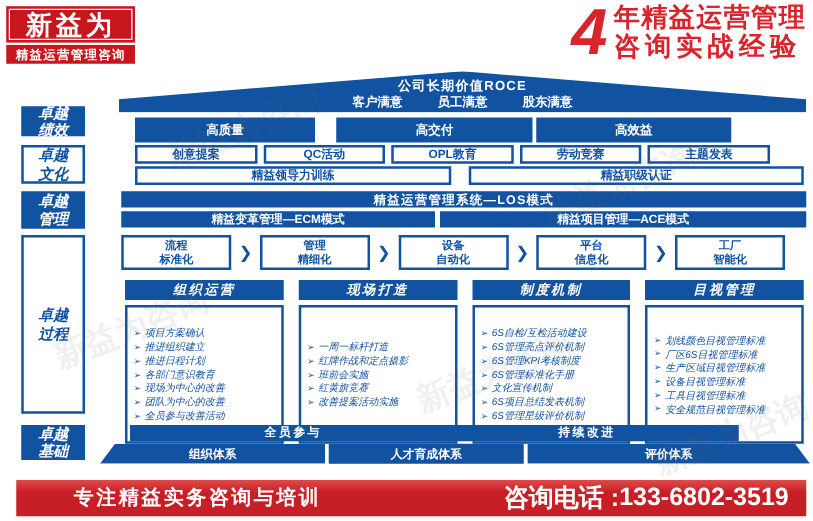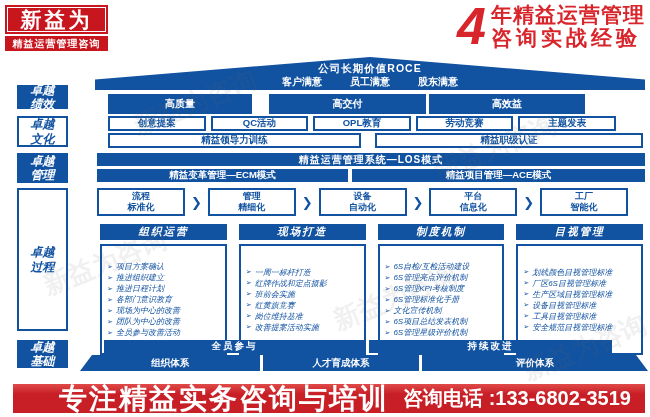--- a/index.html
+++ b/index.html
@@ -46,21 +46,21 @@
   .bullet{font-size:7px;flex:none;}
   .base{left:80px;top:355px;width:568px;height:16px;gap:3px;}
   .base-sec{background:#1152a1;color:#fff;font-size:9.5px;font-weight:bold;display:flex;align-items:center;justify-content:center;}
   .base-sec.first{clip-path:polygon(12px 0,100% 0,100% 100%,0 100%);}
   .base-sec.last{clip-path:polygon(0 0,calc(100% - 12px) 0,100% 100%,0 100%);}
   
   .footer{position:absolute;left:13px;top:384px;width:632px;height:29px;box-sizing:border-box;
           background:linear-gradient(180deg,#e04a48 0%,#c81e26 35%,#c81e26 100%);
           display:flex;align-items:center;justify-content:space-between;padding:0 14px 0 46px;
           color:#fff;font-weight:bold;z-index:6;}
-  .footer-left{font-size:28px;letter-spacing:2px;font-family:Liberation Mono, monospace;}
+  .footer-left{font-size:16px;letter-spacing:2px;font-family:Liberation Mono, monospace;}
   .footer-right{font-size:20px;display:flex;align-items:center;}
 </style>
 </head>
 <body>
 
 <div class="page">
 
   <span class="wm" style="left:130px;top:85px;">新益为咨询</span>
   <span class="wm" style="left:430px;top:130px;">新益为咨询</span>
   <span class="wm" style="left:40px;top:245px;">新益为咨询</span>
@@ -193,24 +193,20 @@
           <div class="li">
             <span class="bullet">➢</span>
             <span>班前会实施</span>
           </div>
           <div class="li">
             <span class="bullet">➢</span>
             <span>红黄旗竞赛</span>
           </div>
           <div class="li">
             <span class="bullet">➢</span>
-            <span>岗位维持基准</span>
-          </div>
-          <div class="li">
-            <span class="bullet">➢</span>
             <span>改善提案活动实施</span>
           </div>
         </div>
     </div>
     <div class="pcol">
       <div class="pcol-header solid">制度机制</div>
       <div class="pcol-list outline">
           <div class="li">
             <span class="bullet">➢</span>
             <span>6S自检/互检活动建设</span>
@@ -266,21 +262,21 @@
           </div>
           <div class="li">
             <span class="bullet">➢</span>
             <span>安全规范目视管理标准</span>
           </div>
         </div>
     </div>
   </div>
 
   <div class="bx solid" style="left:104px;top:340px;width:261px;height:13px;font-size:9.5px;letter-spacing:2px;">全员参与</div>
-  <div class="bx solid" style="left:369px;top:340px;width:243px;height:13px;font-size:9.5px;letter-spacing:2px;">持续改进</div>
+  <div class="bx solid" style="left:348px;top:340px;width:243px;height:13px;font-size:9.5px;letter-spacing:2px;">持续改进</div>
   <div class="row-flex base">
     <div class="base-sec first" style="flex:181;">组织体系</div>
     <div class="base-sec" style="flex:156;">人才育成体系</div>
     <div class="base-sec last" style="flex:227;">评价体系</div>
   </div>
 
   <div class="footer">
     <span class="footer-left">专注精益实务咨询与培训</span>
     <span class="footer-right">
       <span>咨询电话 : </span>

